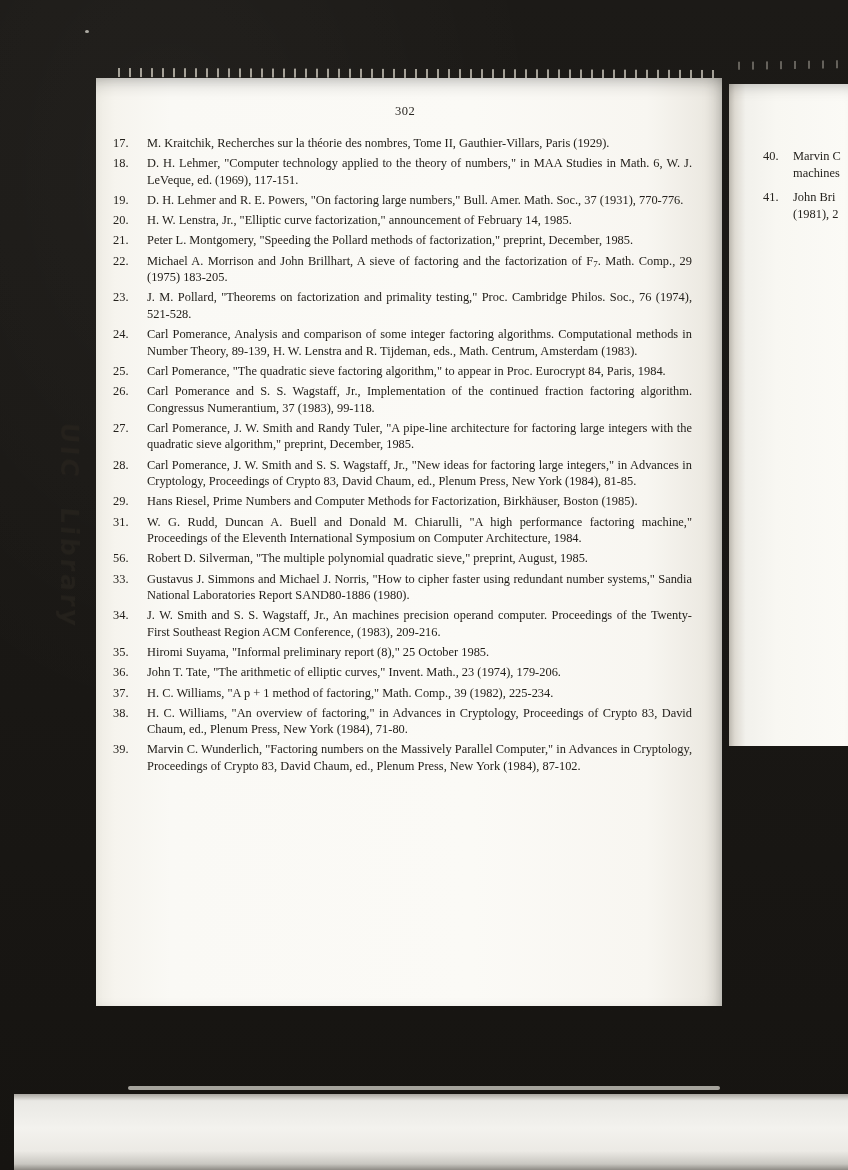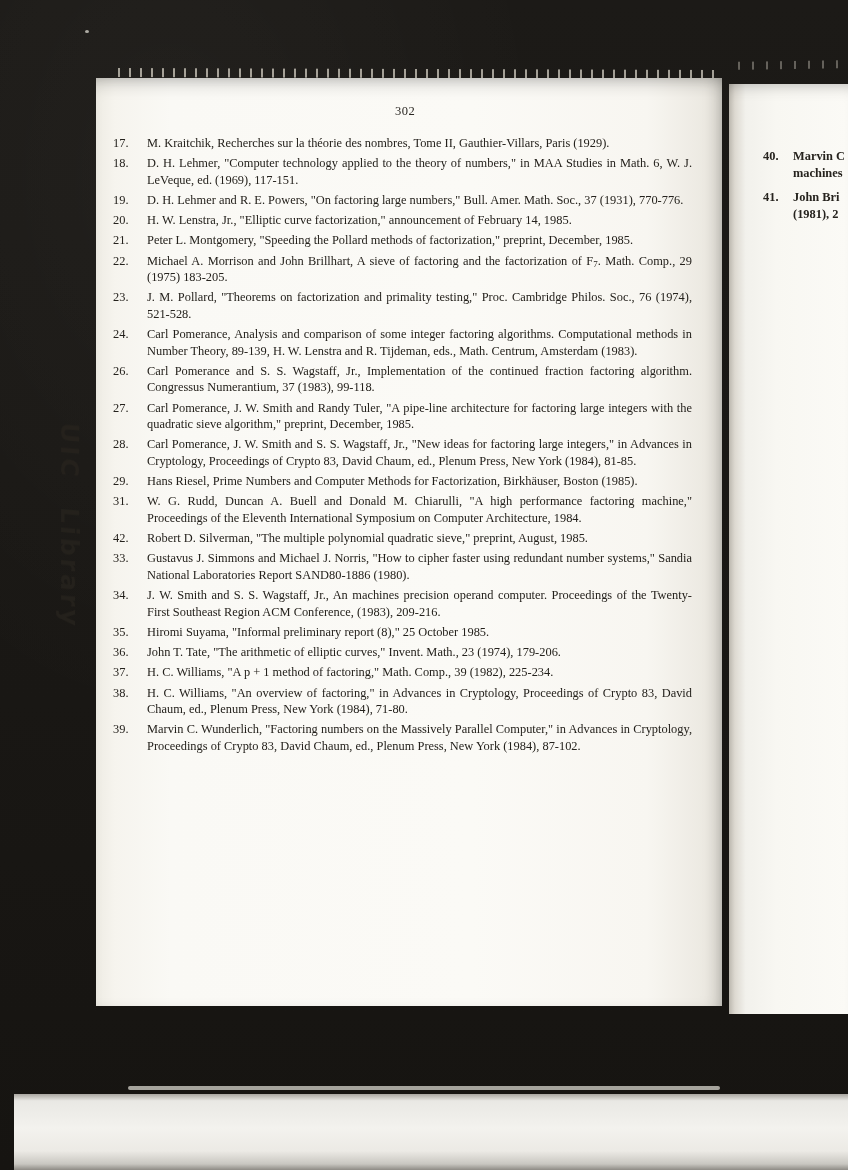--- a/index.html
+++ b/index.html
@@ -45,25 +45,24 @@
     font-size:12.5px; color:#2a2723; letter-spacing:0.5px;
   }
   .refs { position:absolute; left:17px; top:57px; width:579px; color:#24211c; }
   .ref { display:flex; margin-bottom:3.6px; font-size:12.4px; line-height:16.6px; }
   .ref-num { flex:0 0 34px; }
   .ref-body { flex:1; text-align:justify; }
   .it { }
   sub { font-size:9px; line-height:0; vertical-align:-2px; }
   
   .page-next {
-    position:absolute; left:729px; top:84px; width:119px; height:930px;
+    position:absolute; left:729px; top:84px; width:119px; height:662px;
     background: linear-gradient(90deg,#bdb9b0 0%, #ddd9d1 5%, #f2f1ec 14%, #f8f7f2 40%, #fbfaf6 100%);
     box-shadow: inset 0 14px 16px -14px rgba(0,0,0,0.3);
     overflow:hidden;
-    font-weight:bold;
   }
   .next-refs { position:absolute; left:34px; top:64px; width:160px; color:#26231e; }
   .nref { display:flex; margin-bottom:7px; font-size:12.4px; line-height:17px; }
   .nref-num { flex:0 0 30px; }
   .nref-lines { flex:1; white-space:nowrap; }
   
   .bottom-sliver {
     position:absolute; left:128px; top:1086px; width:592px; height:4px;
     background:#d7d4cc; opacity:.75; border-radius:2px;
   }
@@ -117,41 +116,45 @@
         </div>
         <div class="ref">
           <span class="ref-num">23.</span>
           <span class="ref-body"><span>J. M. Pollard, "Theorems on factorization and primality testing," </span><span class="it">Proc. Cambridge Philos. Soc.</span><span>, 76 (1974), 521-528.</span></span>
         </div>
         <div class="ref">
           <span class="ref-num">24.</span>
           <span class="ref-body"><span>Carl Pomerance, Analysis and comparison of some integer factoring algorithms. </span><span class="it">Computational methods in Number Theory</span><span>, 89-139, H. W. Lenstra and R. Tijdeman, eds., Math. Centrum, Amsterdam (1983).</span></span>
         </div>
         <div class="ref">
+          <span class="ref-num">25.</span>
+          <span class="ref-body"><span>Carl Pomerance, "The quadratic sieve factoring algorithm," to appear in </span><span class="it">Proc. Eurocrypt</span><span> 84, Paris, 1984.</span></span>
+        </div>
+        <div class="ref">
           <span class="ref-num">26.</span>
           <span class="ref-body"><span>Carl Pomerance and S. S. Wagstaff, Jr., Implementation of the continued fraction factoring algorithm. </span><span class="it">Congressus Numerantium</span><span>, 37 (1983), 99-118.</span></span>
         </div>
         <div class="ref">
           <span class="ref-num">27.</span>
           <span class="ref-body"><span>Carl Pomerance, J. W. Smith and Randy Tuler, "A pipe-line architecture for factoring large integers with the quadratic sieve algorithm," preprint, December, 1985.</span></span>
         </div>
         <div class="ref">
           <span class="ref-num">28.</span>
           <span class="ref-body"><span>Carl Pomerance, J. W. Smith and S. S. Wagstaff, Jr., "New ideas for factoring large integers," in </span><span class="it">Advances in Cryptology, Proceedings of Crypto</span><span> 83, David Chaum, ed., Plenum Press, New York (1984), 81-85.</span></span>
         </div>
         <div class="ref">
           <span class="ref-num">29.</span>
           <span class="ref-body"><span>Hans Riesel, </span><span class="it">Prime Numbers and Computer Methods for Factorization</span><span>, Birkhäuser, Boston (1985).</span></span>
         </div>
         <div class="ref">
           <span class="ref-num">31.</span>
           <span class="ref-body"><span>W. G. Rudd, Duncan A. Buell and Donald M. Chiarulli, "A high performance factoring machine," </span><span class="it">Proceedings of the Eleventh International Symposium on Computer Architecture</span><span>, 1984.</span></span>
         </div>
         <div class="ref">
-          <span class="ref-num">42.</span>
+          <span class="ref-num">56.</span>
           <span class="ref-body"><span>Robert D. Silverman, "The multiple polynomial quadratic sieve," preprint, August, 1985.</span></span>
         </div>
         <div class="ref">
           <span class="ref-num">33.</span>
           <span class="ref-body"><span>Gustavus J. Simmons and Michael J. Norris, "How to cipher faster using redundant number systems," Sandia National Laboratories Report SAND80-1886 (1980).</span></span>
         </div>
         <div class="ref">
           <span class="ref-num">34.</span>
           <span class="ref-body"><span>J. W. Smith and S. S. Wagstaff, Jr., An machines precision operand computer. </span><span class="it">Proceedings of the Twenty-First Southeast Region ACM Conference</span><span>, (1983), 209-216.</span></span>
         </div>

